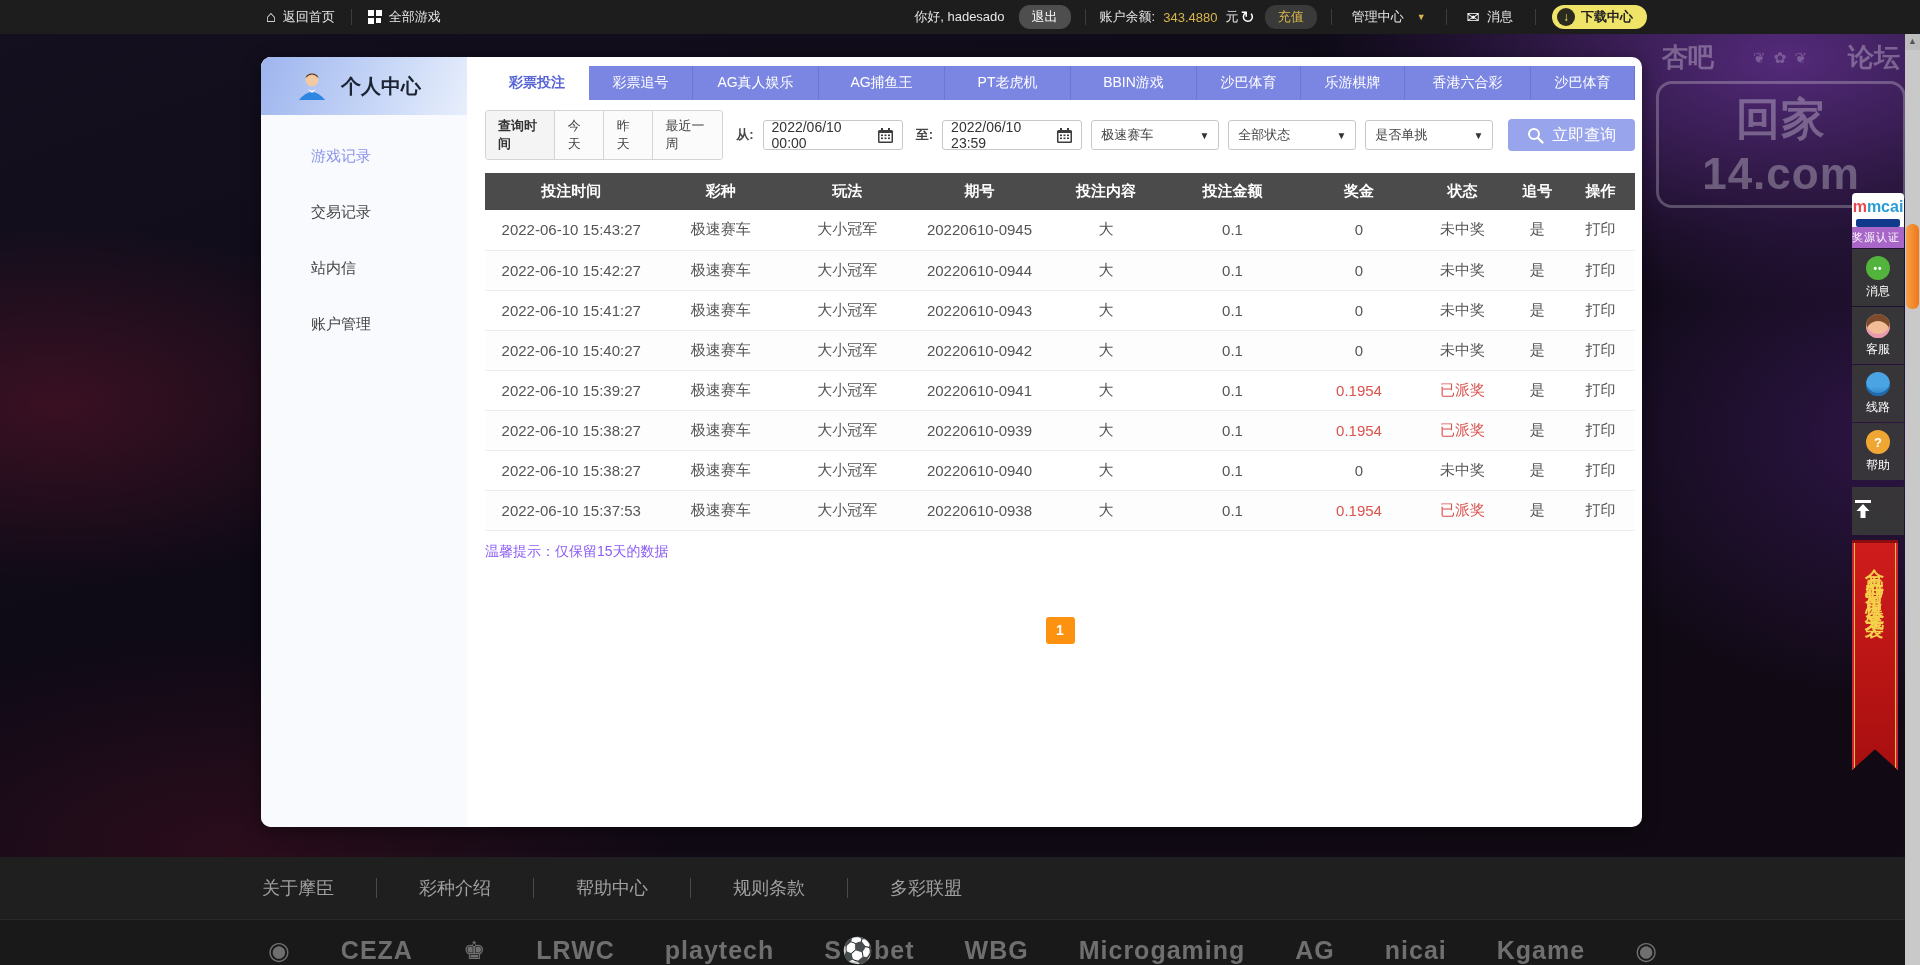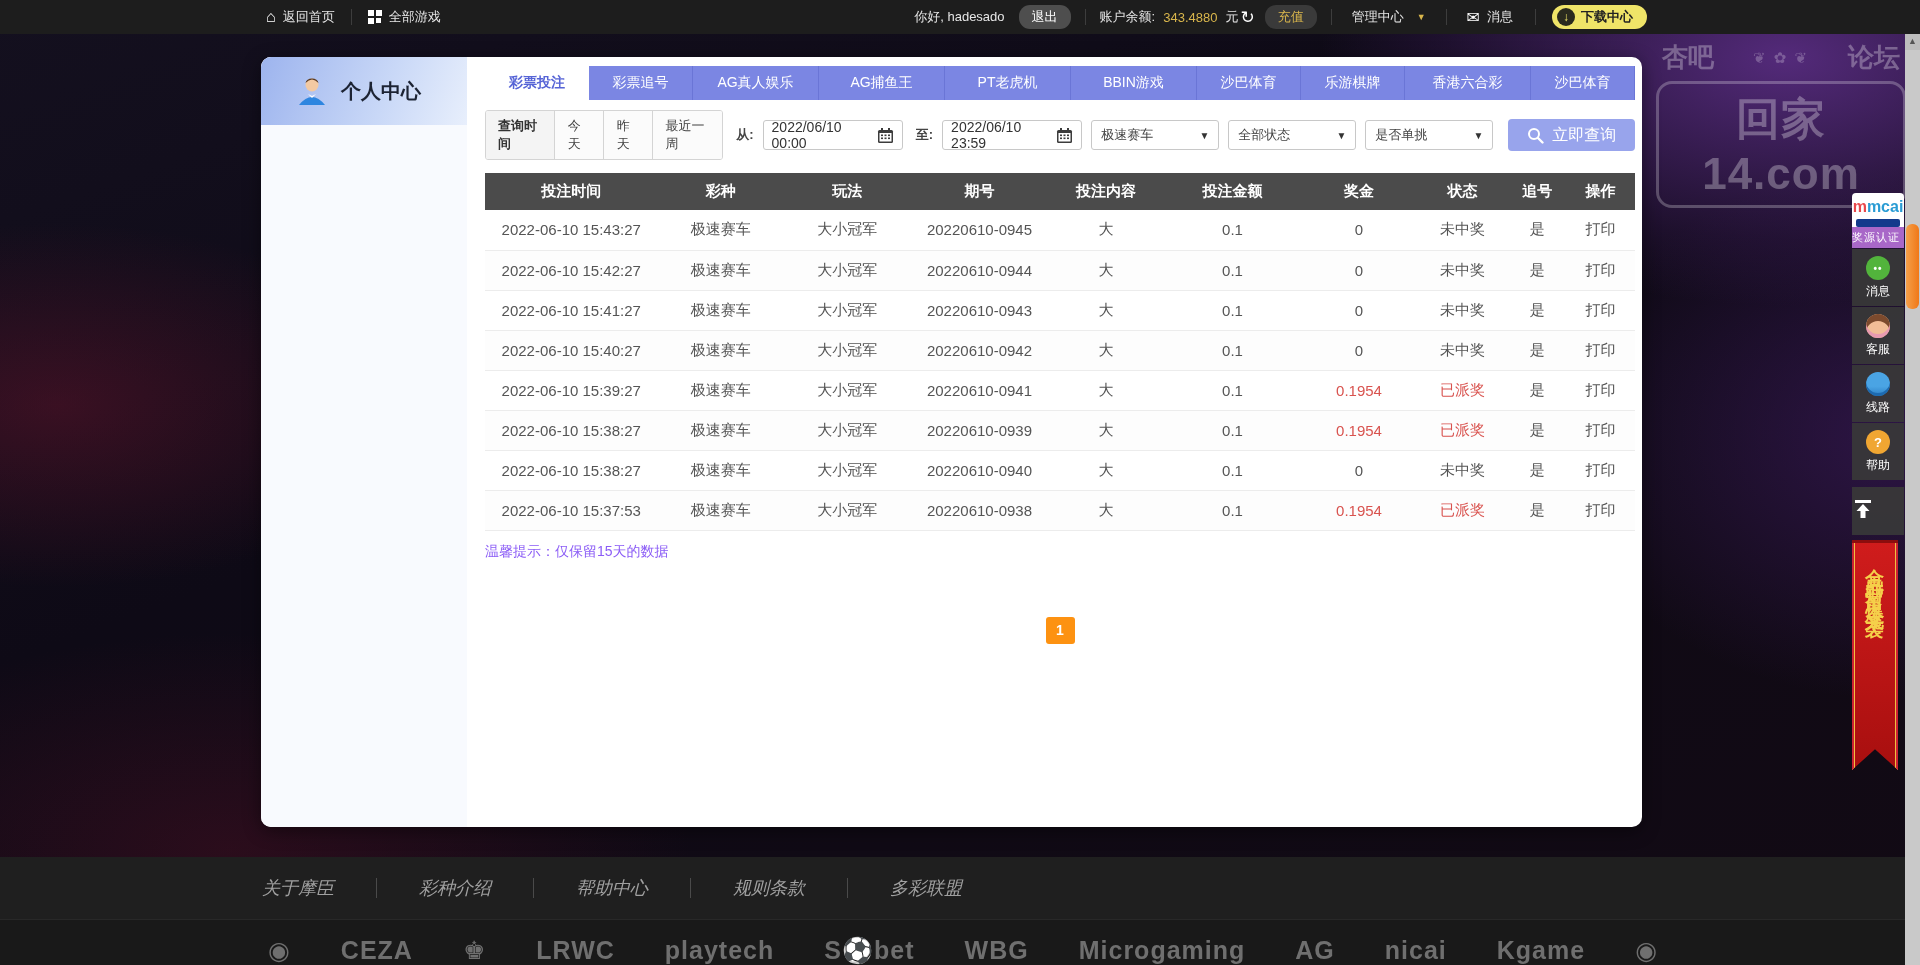--- a/index.html
+++ b/index.html
@@ -40,21 +40,21 @@
   .dl-circle{width:18px;height:18px;border-radius:50%;background:#2a2a1e;color:#efe468;display:flex;align-items:center;justify-content:center;font-size:12px;}
   
   .watermark{position:absolute;right:14px;top:40px;width:250px;color:rgba(255,255,255,.30);z-index:3;text-align:center;pointer-events:none;}
   .wm-top{display:flex;justify-content:space-between;align-items:center;font-size:26px;font-weight:bold;padding:0 6px;}
   .wm-flourish{font-size:15px;letter-spacing:2px;opacity:.8;}
   .wm-site{margin-top:6px;border:3px solid rgba(255,255,255,.25);border-radius:16px;font-size:44px;font-weight:bold;padding:6px 4px;letter-spacing:1px;}
   
   .panel{position:absolute;left:261px;top:57px;width:1381px;height:770px;background:#fff;border-radius:10px;z-index:4;
     box-shadow:0 4px 18px rgba(0,0,0,.45);overflow:hidden;display:flex;}
   .sidebar{width:206px;background:#f8fafe;flex-shrink:0;}
-  .sb-head{height:68px;background:linear-gradient(110deg,#9db4ee 0%,#c9d8f7 60%,#e8effc 100%);
+  .sb-head{height:58px;background:linear-gradient(110deg,#9db4ee 0%,#c9d8f7 60%,#e8effc 100%);
     display:flex;align-items:center;gap:12px;padding-left:34px;}
   .sb-title{font-size:20px;font-weight:bold;color:#1c2333;}
   .sb-items{padding-top:26px;}
   .sb-item{height:56px;line-height:30px;padding-left:50px;font-size:15px;color:#474747;cursor:pointer;}
   .sb-item.active{color:#8a93e8;}
   
   .content{flex:1;padding:9px 18px 0;}
   .tabs{display:flex;}
   .tab{background:#7b86e3;color:#fff;font-size:14px;padding:8px 0;width:104px;text-align:center;
     border-right:1px solid #6a75d6;cursor:pointer;white-space:nowrap;}
@@ -107,21 +107,21 @@
     box-shadow:inset 0 0 0 2px #c23, inset 0 0 0 3px #f0c040;}
   .banner::before{content:"";position:absolute;top:-4px;left:-4px;right:-4px;height:7px;background:#8c0d0d;border-radius:3px;}
   .banner-text{writing-mode:vertical-rl;color:#f5d04a;font-size:19px;font-weight:bold;letter-spacing:7px;line-height:23px;}
   
   .scrollbar{position:absolute;top:34px;right:0;width:15px;bottom:0;background:#c9c9c9;z-index:7;}
   .sb-arrow{height:16px;background:#bdbdbd;color:#555;font-size:9px;text-align:center;line-height:15px;}
   .sb-thumb{position:absolute;top:190px;left:1px;right:1px;height:85px;border-radius:6px;
     background:linear-gradient(90deg,#f5a04a,#f07818);cursor:grab;}
   
   .footer{position:absolute;left:0;right:0;bottom:0;height:108px;background:#1f1f1f;z-index:4;}
-  .f-links{display:flex;align-items:center;height:62px;padding-left:262px;font-style:italic;}
+  .f-links{display:flex;align-items:center;height:62px;padding-left:262px;}
   .f-link{color:#a0a0a0;font-size:18px;padding:0 42px;border-right:1px solid #4a4a4a;cursor:pointer;line-height:20px;}
   .f-link:first-child{padding-left:0;}
   .f-link:last-child{border-right:none;}
   .f-logos{height:46px;background:#191919;border-top:1px solid #282828;display:flex;justify-content:space-between;
     align-items:flex-start;padding:16px 262px 0 268px;overflow:hidden;color:#6f6f6f;}
   .f-logo{font-size:25px;font-weight:bold;white-space:nowrap;letter-spacing:1px;}
 </style>
 </head>
 <body>
 
@@ -182,20 +182,26 @@
   <div class="sidebar">
     <div class="sb-head">
       <svg width="34" height="34" viewBox="0 0 34 34">
         <circle cx="17" cy="11" r="6.5" fill="#f3c9a2"></circle>
         <path d="M10.5 9 q6.5 -7 13 0 q-1 -4.5 -6.5 -4.5 q-5.5 0 -6.5 4.5" fill="#5a3a22"></path>
         <path d="M4 31 q13 -16 26 0 z" fill="#2e86e0"></path>
         <path d="M13 20 l4 4 l4 -4 l-4 2 z" fill="#fff"></path>
       </svg>
       <span class="sb-title">个人中心</span>
     </div>
+    <div class="sb-items" id="sb-items">
+        <div class="sb-item active">游戏记录</div>
+        <div class="sb-item">交易记录</div>
+        <div class="sb-item">站内信</div>
+        <div class="sb-item">账户管理</div>
+      </div>
   </div>
 
   <div class="content">
     <div class="tabs" id="tabs">
         <div class="tab active">彩票投注</div>
         <div class="tab">彩票追号</div>
         <div class="tab wide">AG真人娱乐</div>
         <div class="tab wide">AG捕鱼王</div>
         <div class="tab wide">PT老虎机</div>
         <div class="tab wide">BBIN游戏</div>

